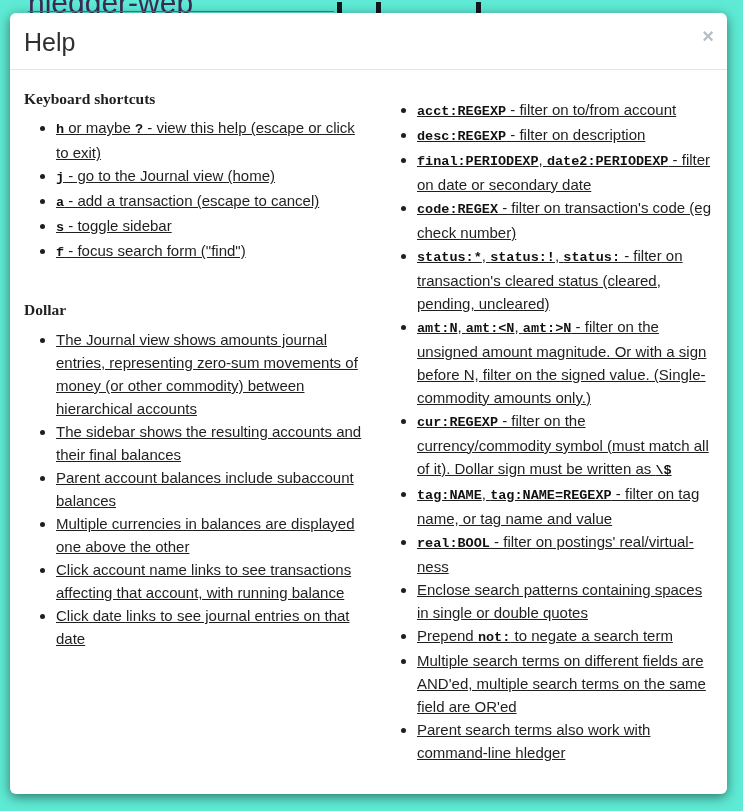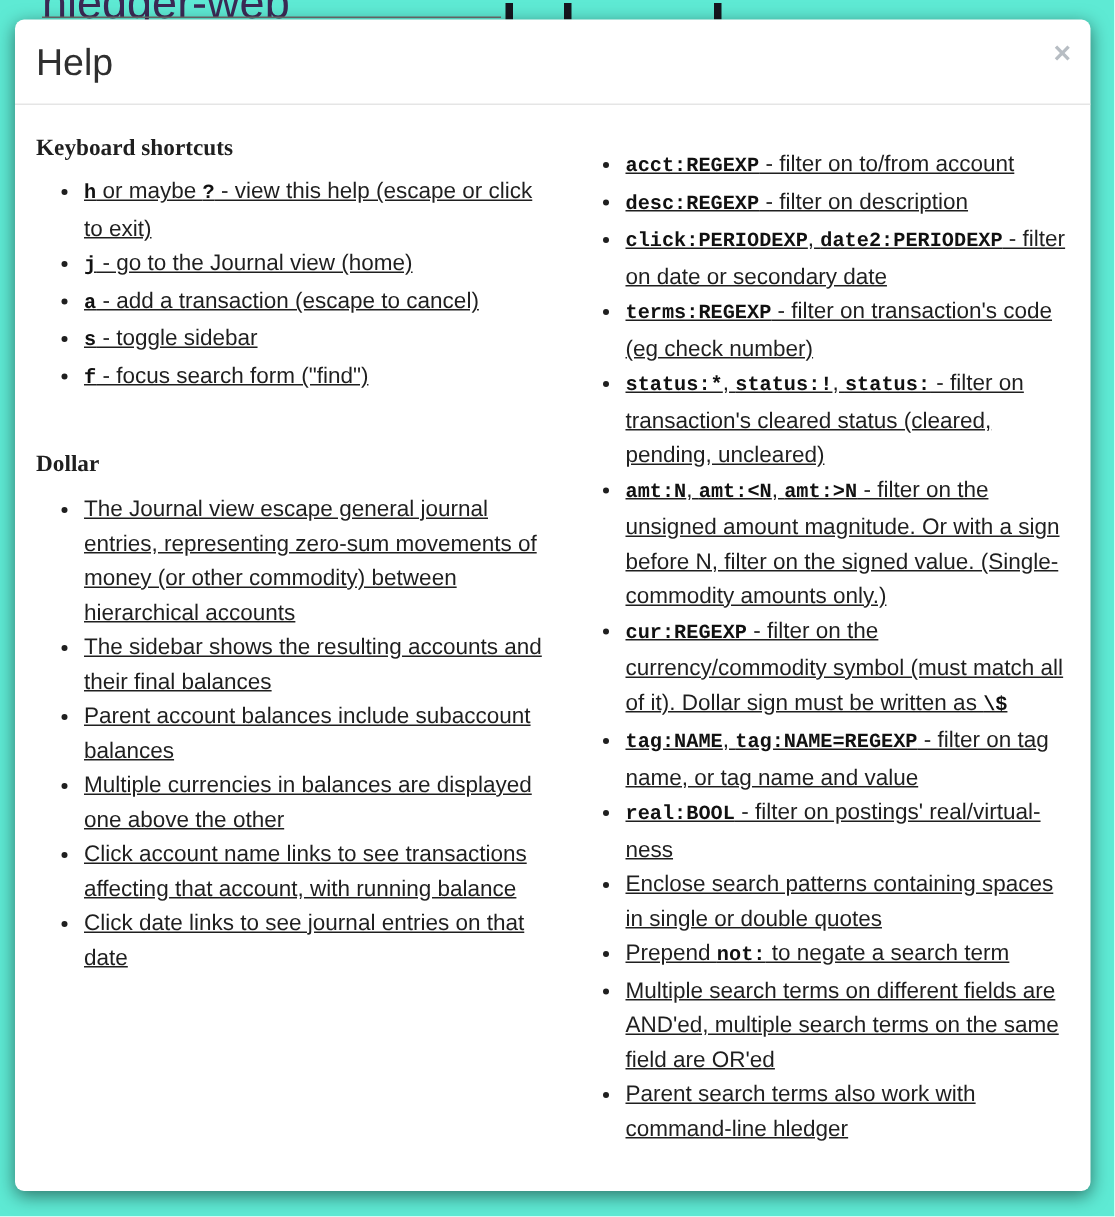--- a/index.html
+++ b/index.html
@@ -140,36 +140,36 @@
               <li><code>h</code> or maybe <code>?</code> - view this help (escape or click to exit)</li>
               <li><code>j</code> - go to the Journal view (home)</li>
               <li><code>a</code> - add a transaction (escape to cancel)</li>
               <li><code>s</code> - toggle sidebar</li>
               <li><code>f</code> - focus search form ("find")</li>
             </ul>
           </div>
           <div>
             <h4 class="section-heading">Dollar</h4>
             <ul class="help-list">
-              <li>The Journal view escape general journal entries, representing zero-sum movements of money (or other commodity) between hierarchical accounts</li>
+              <li>The Journal view shows amounts journal entries, representing zero-sum movements of money (or other commodity) between hierarchical accounts</li>
               <li>The sidebar shows the resulting accounts and their final balances</li>
               <li>Parent account balances include subaccount balances</li>
               <li>Multiple currencies in balances are displayed one above the other</li>
               <li>Click account name links to see transactions affecting that account, with running balance</li>
               <li>Click date links to see journal entries on that date</li>
             </ul>
           </div>
         </div>
       <div class="col-right">
           <div>
             <ul class="help-list">
               <li><code>acct:REGEXP</code> - filter on to/from account</li>
               <li><code>desc:REGEXP</code> - filter on description</li>
-              <li><code>click:PERIODEXP</code>, <code>date2:PERIODEXP</code> - filter on date or secondary date</li>
-              <li><code>terms:REGEXP</code> - filter on transaction's code (eg check number)</li>
+              <li><code>final:PERIODEXP</code>, <code>date2:PERIODEXP</code> - filter on date or secondary date</li>
+              <li><code>code:REGEX</code> - filter on transaction's code (eg check number)</li>
               <li><code>status:*</code>, <code>status:!</code>, <code>status:</code> - filter on transaction's cleared status (cleared, pending, uncleared)</li>
               <li><code>amt:N</code>, <code>amt:&lt;N</code>, <code>amt:&gt;N</code> - filter on the unsigned amount magnitude. Or with a sign before N, filter on the signed value. (Single-commodity amounts only.)</li>
               <li><code>cur:REGEXP</code> - filter on the currency/commodity symbol (must match all of it). Dollar sign must be written as <code>\$</code></li>
               <li><code>tag:NAME</code>, <code>tag:NAME=REGEXP</code> - filter on tag name, or tag name and value</li>
               <li><code>real:BOOL</code> - filter on postings' real/virtual-ness</li>
               <li>Enclose search patterns containing spaces in single or double quotes</li>
               <li>Prepend <code>not:</code> to negate a search term</li>
               <li>Multiple search terms on different fields are AND'ed, multiple search terms on the same field are OR'ed</li>
               <li>Parent search terms also work with command-line hledger</li>
             </ul>

